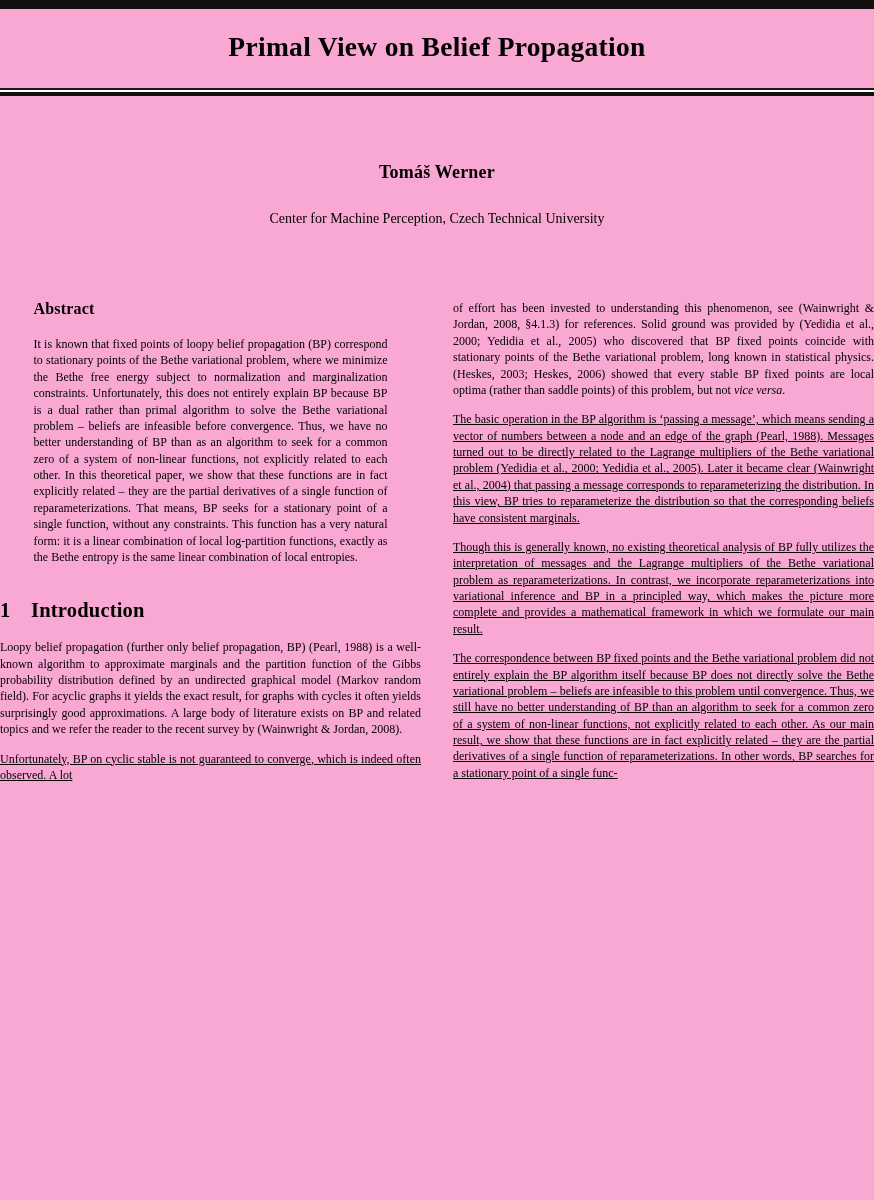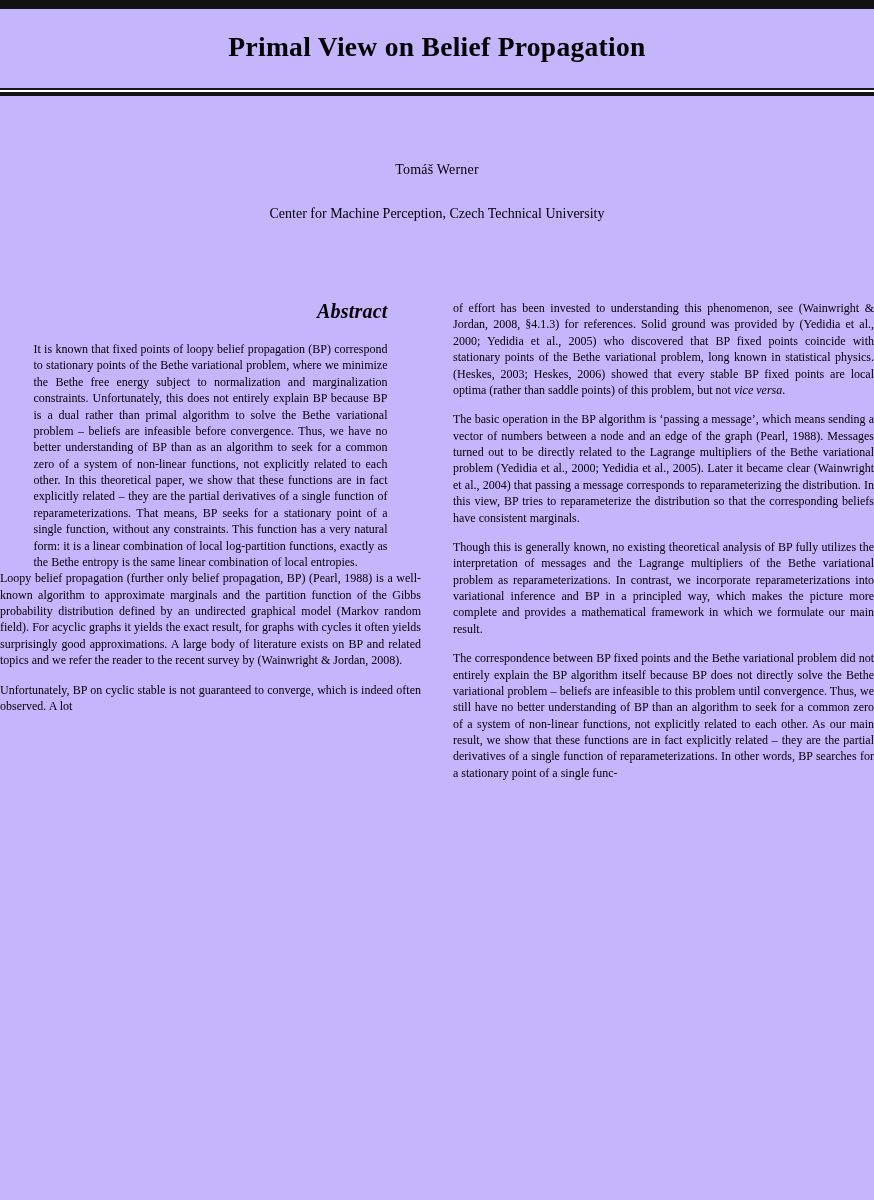--- a/index.html
+++ b/index.html
@@ -10,21 +10,21 @@
   }
   body {
     font-family: "Liberation Serif", "DejaVu Serif", serif;
     color: #000000;
   }
   #page {
     position: relative;
     width: 874px;
     height: 1200px;
     overflow: hidden;
-    background: #c4b5fd;
+    background: #f9a8d4;
     margin: 0 auto;
   }
 
   
   .rule-top {
     position: absolute;
     left: 0;
     top: 0;
     width: 874px;
     height: 9px;
@@ -64,22 +64,22 @@
 
   
   .author-block {
     position: absolute;
     left: 0;
     top: 162px;
     width: 874px;
     text-align: center;
   }
   .author-name {
-    font-size: 14px;
-    font-weight: normal;
+    font-size: 18px;
+    font-weight: bold;
     letter-spacing: 0.2px;
   }
   .affiliation {
     margin-top: 26px;
     font-size: 14px;
     line-height: 1.42;
   }
 
   
   .col-left {
@@ -93,38 +93,38 @@
     left: 453px;
     top: 300px;
     width: 421px;
   }
 
   .abstract-wrap {
     width: 354px;
     margin: 0 auto;
   }
   .abstract-heading {
-    text-align: right;
-    font-size: 20px;
+    text-align: left;
+    font-size: 16px;
     font-weight: bold;
     margin: 0 0 18px 0;
     letter-spacing: 0.2px;
-    font-style: italic;
   }
 
   p.body {
     margin: 0;
     font-size: 12px;
     line-height: 1.365;
     text-align: justify;
     text-justify: inter-word;
     hyphens: manual;
   }
   p.body + p.body {
     margin-top: 13px;
+    text-decoration: underline;
   }
 
   .section-heading {
     margin: 34px 0 17px 0;
     font-size: 20.5px;
     font-weight: bold;
     letter-spacing: 0.2px;
   }
   .section-heading .secnum {
     display: inline-block;
@@ -157,20 +157,23 @@
     </div>
   </div>
 
   <div class="col-left">
 
     <div class="abstract-wrap">
       <div class="abstract-heading">Abstract</div>
       <p class="body">It is known that fixed points of loopy belief propagation (BP) correspond to stationary points of the Bethe variational problem, where we minimize the Bethe free energy subject to normalization and marginalization constraints. Unfortunately, this does not entirely explain BP because BP is a dual rather than primal algorithm to solve the Bethe variational problem – beliefs are infeasible before convergence. Thus, we have no better understanding of BP than as an algorithm to seek for a common zero of a system of non-linear functions, not explicitly related to each other. In this theoretical paper, we show that these functions are in fact explicitly related – they are the partial derivatives of a single function of reparameterizations. That means, BP seeks for a stationary point of a single function, without any constraints. This function has a very natural form: it is a linear combination of local log-partition functions, exactly as the Bethe entropy is the same linear combination of local entropies.</p>
     </div>
 
+    <div class="section-heading">
+      <span class="secnum">1</span><span>Introduction</span>
+    </div>
 
     <p class="body">Loopy belief propagation (further only belief propagation, BP) (Pearl, 1988) is a well-known algorithm to approximate marginals and the partition function of the Gibbs probability distribution defined by an undirected graphical model (Markov random field). For acyclic graphs it yields the exact result, for graphs with cycles it often yields surprisingly good approximations. A large body of literature exists on BP and related topics and we refer the reader to the recent survey by (Wainwright &amp; Jordan, 2008).</p>
     <p class="body">Unfortunately, BP on cyclic stable is not guaranteed to converge, which is indeed often observed. A lot</p>
 
   </div>
 
   <div class="col-right">
 
     <p class="body"><span>of effort has been invested to understanding this phenomenon, see (Wainwright &amp; Jordan, 2008, §4.1.3) for references. Solid ground was provided by (Yedidia et al., 2000; Yedidia et al., 2005) who discovered that BP fixed points coincide with stationary points of the Bethe variational problem, long known in statistical physics. (Heskes, 2003; Heskes, 2006) showed that every stable BP fixed points are local optima (rather than saddle points) of this problem, but not </span><span class="ital">vice versa</span><span>.</span></p>
 

